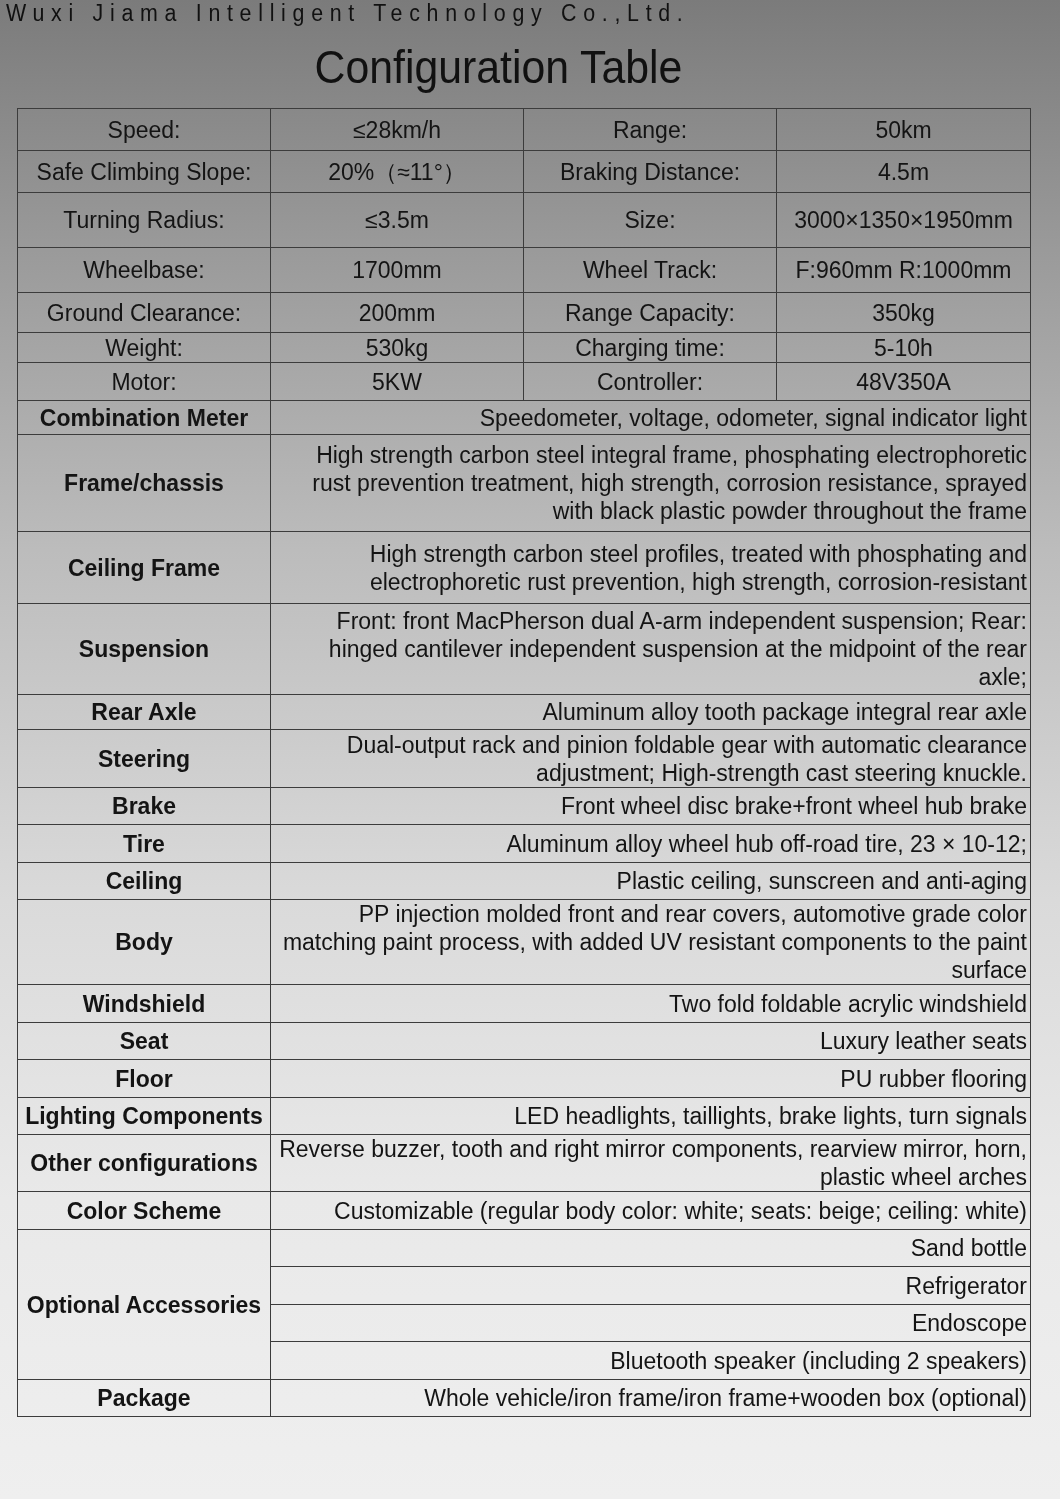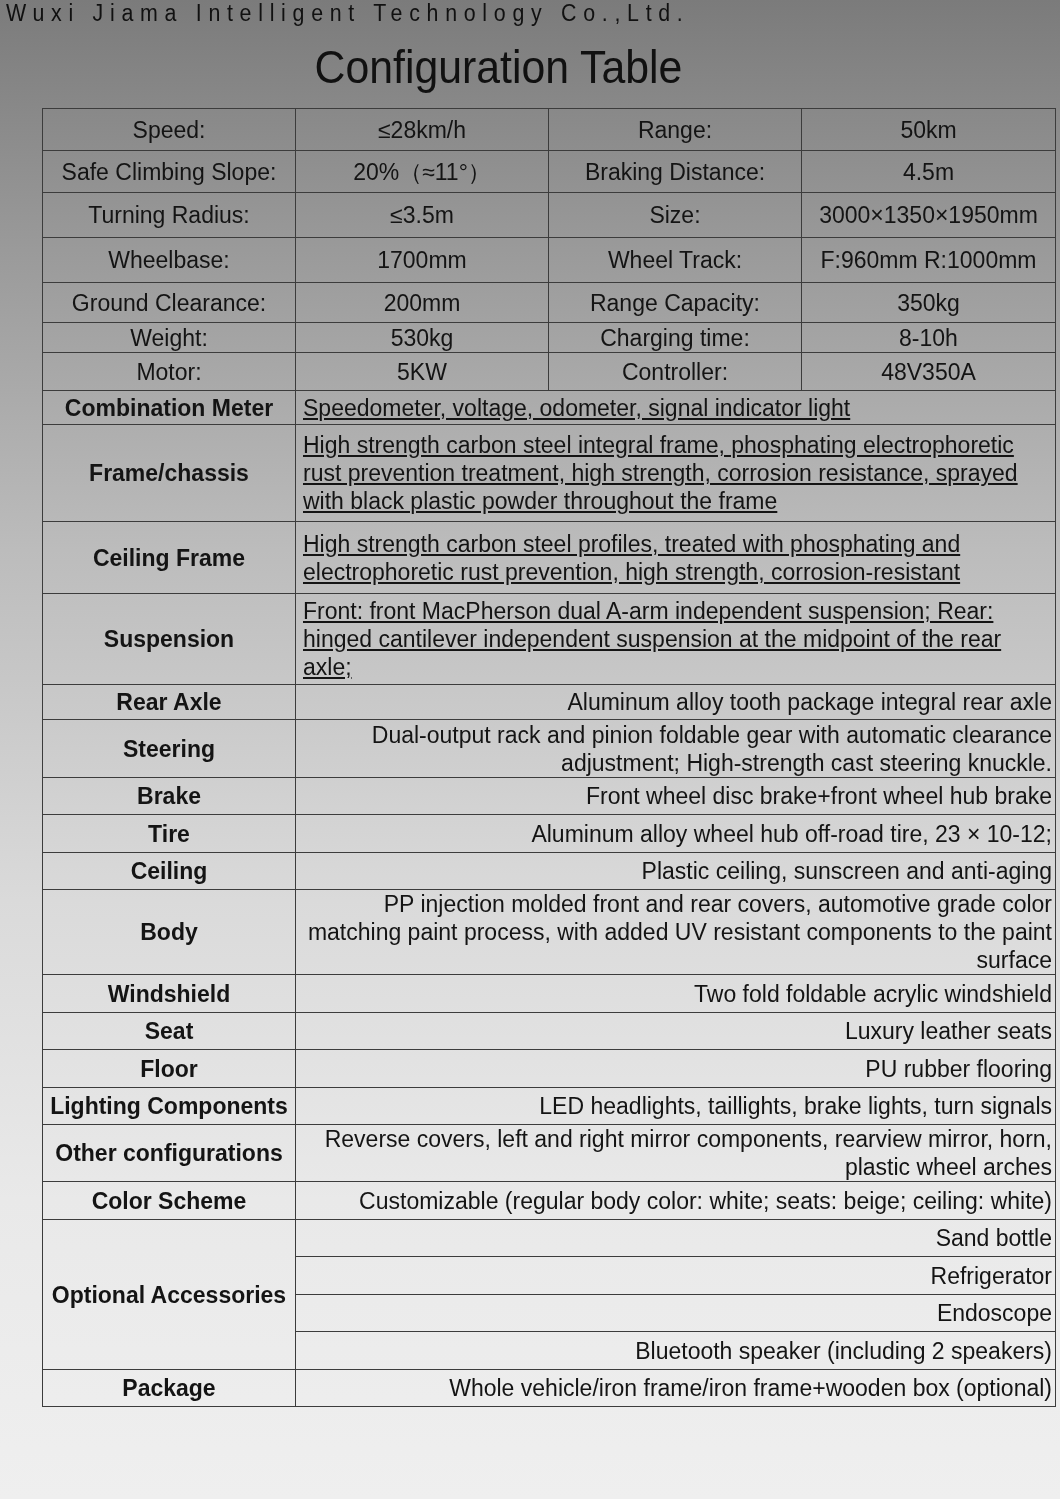--- a/index.html
+++ b/index.html
@@ -16,32 +16,32 @@
     font-family: "Liberation Sans", sans-serif;
     transform: scaleX(0.93); transform-origin: left top;
     white-space: nowrap;
   }
   .title {
     position: absolute; left: 0; width: 1072px; top: 40px;
     text-align: center; font-size: 46px; color: #111;
     transform: scaleX(0.93); transform-origin: left top;
   }
   table {
-    position: absolute; left: 42px; top: 108px;
+    position: absolute; left: 17px; top: 108px;
     width: 1013px; border-collapse: collapse; table-layout: fixed;
   }
   td {
     border: 1.5px solid #3c3c3c;
     font-size: 23px; line-height: 28px;
     padding: 0 3px; vertical-align: middle;
   }
   td.c { text-align: center; }
   td.label { text-align: center; white-space: nowrap; font-weight: bold; }
   td.desc { text-align: right; padding-left: 2px; }
-  td.descp { text-align: left; padding-left: 7px; text-decoration: underline; }
+  td.descp { text-align: right; padding-left: 7px; }
 </style>
 </head>
 <body>
 
 <div class="company">Wuxi Jiama Intelligent Technology Co.,Ltd.</div>
 <div class="title">Configuration Table</div>
 
 <table>
   <colgroup>
     <col style="width:253px">
@@ -55,21 +55,21 @@
       <td class="c">≤28km/h</td>
       <td class="c">Range:</td>
       <td class="c">50km</td>
     </tr>
     <tr style="height:42px">
       <td class="c">Safe Climbing Slope:</td>
       <td class="c">20%（≈11°）</td>
       <td class="c">Braking Distance:</td>
       <td class="c">4.5m</td>
     </tr>
-    <tr style="height:45px">
+    <tr style="height:55px">
       <td class="c">Turning Radius:</td>
       <td class="c">≤3.5m</td>
       <td class="c">Size:</td>
       <td class="c" style="white-space:nowrap">3000×1350×1950mm</td>
     </tr>
     <tr style="height:45px">
       <td class="c">Wheelbase:</td>
       <td class="c">1700mm</td>
       <td class="c">Wheel Track:</td>
       <td class="c" style="white-space:nowrap">F:960mm R:1000mm</td>
@@ -77,21 +77,21 @@
     <tr style="height:40px">
       <td class="c">Ground Clearance:</td>
       <td class="c">200mm</td>
       <td class="c">Range Capacity:</td>
       <td class="c">350kg</td>
     </tr>
     <tr style="height:30px">
       <td class="c">Weight:</td>
       <td class="c">530kg</td>
       <td class="c">Charging time:</td>
-      <td class="c">8-10h</td>
+      <td class="c">5-10h</td>
     </tr>
     <tr style="height:38px">
       <td class="c">Motor:</td>
       <td class="c">5KW</td>
       <td class="c">Controller:</td>
       <td class="c">48V350A</td>
     </tr>
 
     <tr style="height:34px">
       <td class="label">Combination Meter</td>
@@ -144,21 +144,21 @@
     <tr style="height:38px">
       <td class="label">Floor</td>
       <td class="desc" colspan="3">PU rubber flooring</td>
     </tr>
     <tr style="height:37px">
       <td class="label">Lighting Components</td>
       <td class="desc" colspan="3">LED headlights, taillights, brake lights, turn signals</td>
     </tr>
     <tr style="height:57px">
       <td class="label">Other configurations</td>
-      <td class="desc" colspan="3">Reverse covers, left and right mirror components, rearview mirror, horn, plastic wheel arches</td>
+      <td class="desc" colspan="3">Reverse buzzer, tooth and right mirror components, rearview mirror, horn, plastic wheel arches</td>
     </tr>
     <tr style="height:38px">
       <td class="label">Color Scheme</td>
       <td class="desc" colspan="3" style="white-space:nowrap">Customizable (regular body color: white; seats: beige; ceiling: white)</td>
     </tr>
 
     <tr style="height:37px">
       <td class="label" rowspan="4">Optional Accessories</td>
       <td class="desc" colspan="3">Sand bottle</td>
     </tr>

